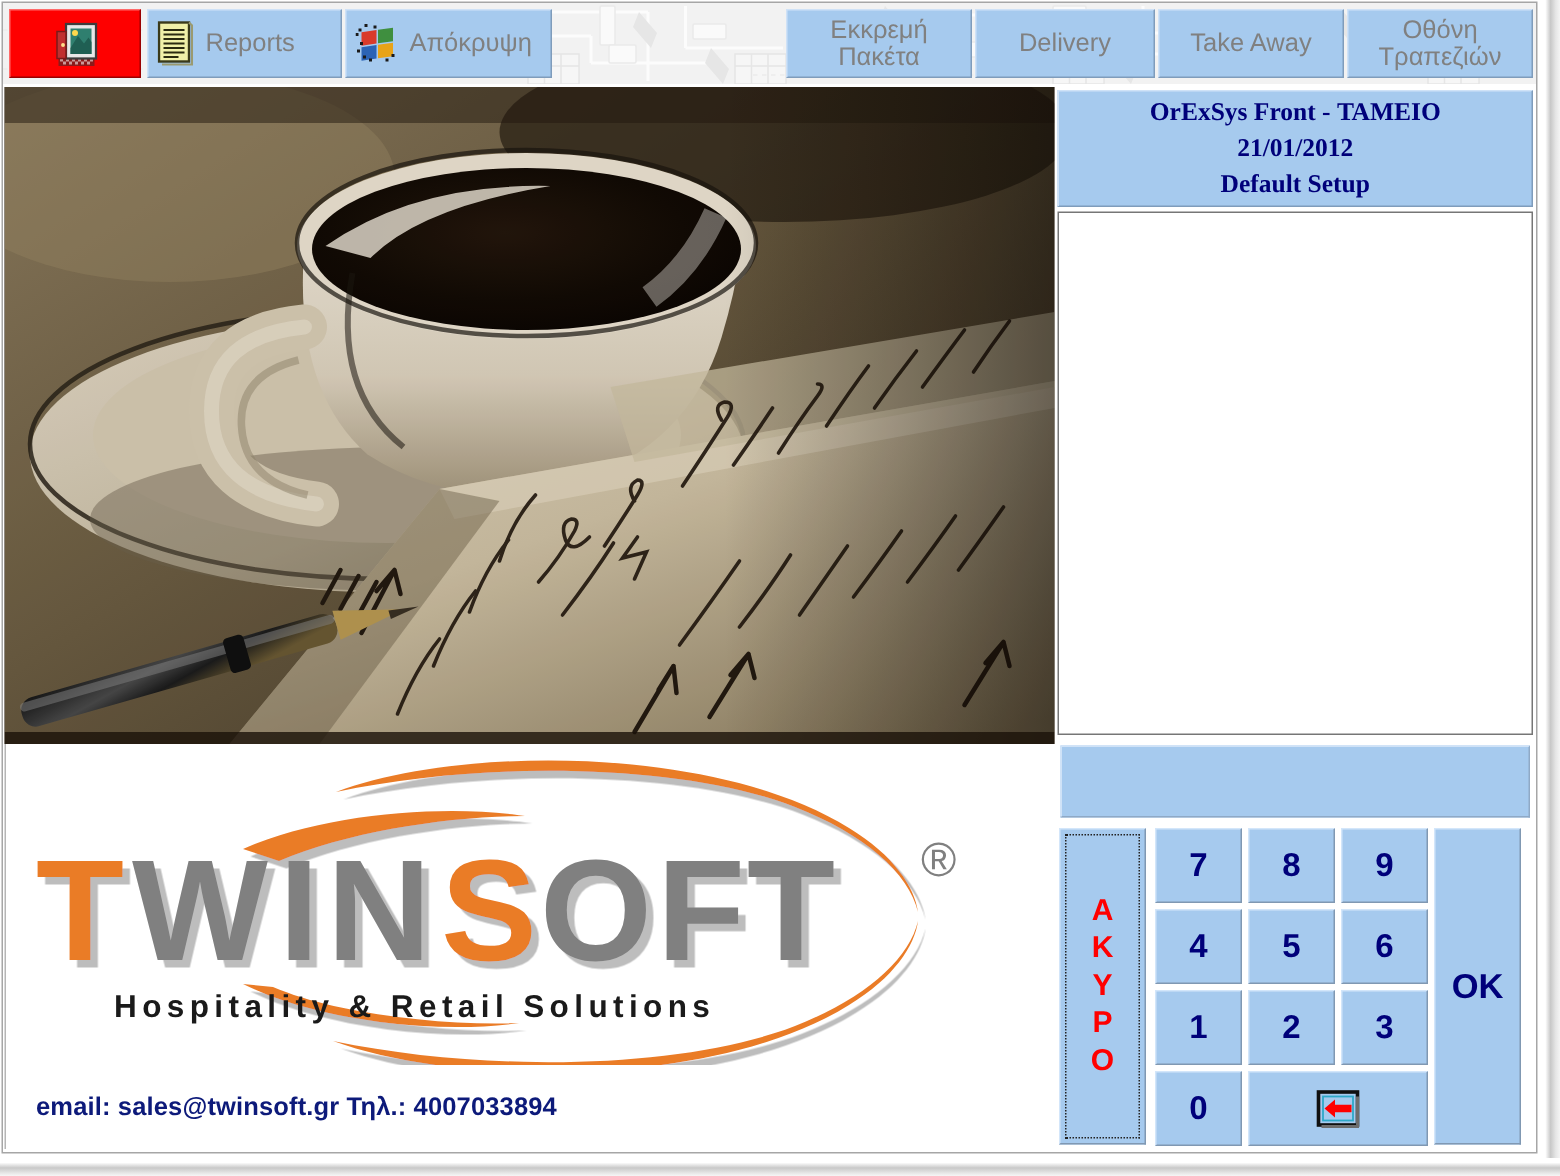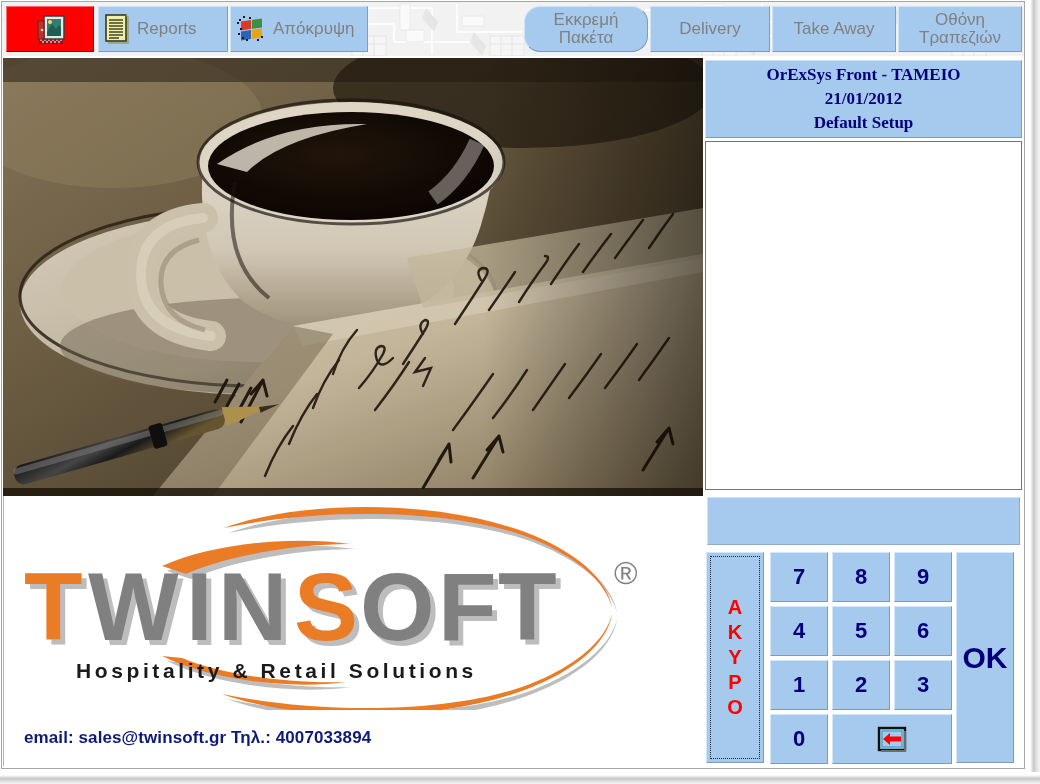--- a/index.html
+++ b/index.html
@@ -84,21 +84,21 @@
     left: 4px; width: 88px;
     background: #fe0000;
     border-top: 1px solid #ff6b6b;
     border-left: 1px solid #ff6b6b;
     border-right: 1px solid #9a0000;
     border-bottom: 1px solid #9a0000;
     justify-content: center;
   }
   #btn-reports { left: 96px; width: 130px; }
   #btn-hide    { left: 228px; width: 138px; }
-  #btn-pending { left: 522px; width: 124px; border-radius: 16px; }
+  #btn-pending { left: 522px; width: 124px; }
   #btn-delivery{ left: 648px; width: 120px; text-align: center; }
   #btn-takeaway{ left: 770px; width: 124px; }
   #btn-tables  { left: 896px; width: 124px; }
 
   
   .icon-exit-door { width: 36px; height: 32px; position: relative; }
   .icon-doc { width: 24px; height: 30px; flex: 0 0 auto; }
   .icon-winflag { width: 28px; height: 26px; flex: 0 0 auto; }
 
   
@@ -223,21 +223,21 @@
   #key-8 { left: 126px; top: 2px; }
   #key-9 { left: 188px; top: 2px; }
   #key-4 { left: 64px; top: 56px; }
   #key-5 { left: 126px; top: 56px; }
   #key-6 { left: 188px; top: 56px; }
   #key-1 { left: 64px; top: 110px; }
   #key-2 { left: 126px; top: 110px; }
   #key-3 { left: 188px; top: 110px; }
   #key-0 { left: 64px; top: 164px; }
   #key-back { left: 126px; top: 164px; width: 120px; height: 50px; }
-  #key-ok  { left: 250px; top: 2px; width: 58px; height: 211px; font-size: 30px; }
+  #key-ok  { left: 250px; top: 2px; width: 58px; height: 211px; font-size: 23px; }
 
   .icon-backspace { width: 30px; height: 26px; }
 </style>
 </head>
 <body>
 
 <div id="app-window">
 
   <div id="toolbar">
 

